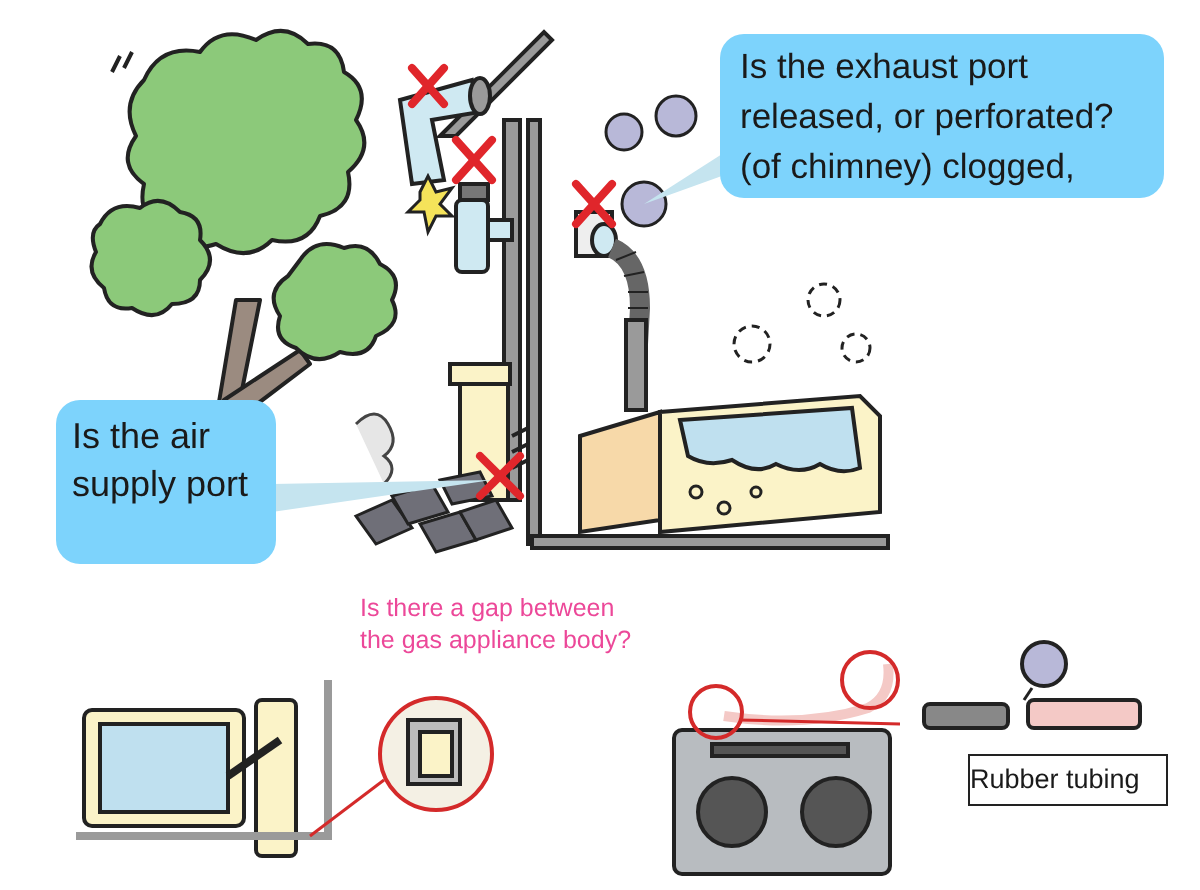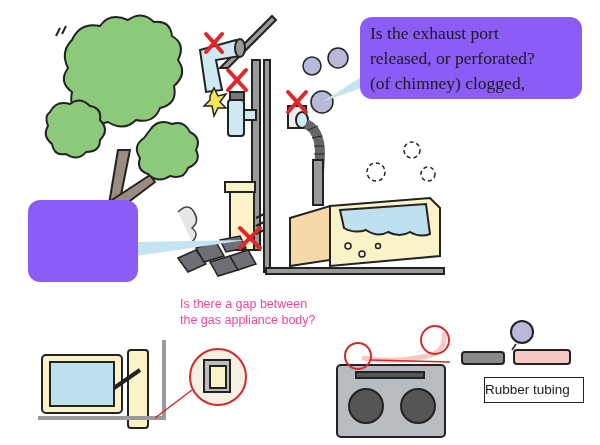--- a/index.html
+++ b/index.html
@@ -1,23 +1,23 @@
 <!DOCTYPE html>
 <html><head>
 <meta charset="utf-8">
 <style>
   html, body { margin: 0; padding: 0; background: #ffffff; }
   body { width: 600px; height: 445px; position: relative; overflow: hidden; font-family: "DejaVu Sans", sans-serif; }
   #scene { position: absolute; left: 0; top: 0; width: 600px; height: 445px; }
   .bubble {
     position: absolute;
-    background: #8b5cf6;
+    background: #7dd3fc;
     border-radius: 12px;
     color: #1a1a1a;
-    font-family: Liberation Serif, serif;
+    font-family: Liberation Sans, sans-serif;
   }
   .bubble-exhaust { left: 360px; top: 17px; width: 222px; height: 82px; font-size: 17.5px; line-height: 25px; padding: 4px 0 0 10px; box-sizing: border-box; }
   .bubble-air { left: 28px; top: 200px; width: 110px; height: 82px; font-size: 18px; line-height: 24px; padding: 6px 0 0 8px; box-sizing: border-box; }
   .bubble .line { display: block; white-space: nowrap; }
   .gap-q { position: absolute; left: 180px; top: 296px; font-family: "Liberation Sans", sans-serif; font-size: 12.5px; line-height: 16px; color: #ec4899; }
   .gap-q .line { display: block; white-space: nowrap; }
   .tubing-label { position: absolute; left: 484px; top: 377px; width: 100px; height: 26px; border: 1.5px solid #222; background: #fff; box-sizing: border-box; font-family: "Liberation Sans", sans-serif; font-size: 13.5px; line-height: 23px; color: #1a1a1a; }
 </style>
 </head>
 <body>
@@ -143,20 +143,22 @@
   </g>
 </svg>
 
 <div class="bubble bubble-exhaust">
   <span class="line">Is the exhaust port</span>
   <span class="line">released, or perforated?</span>
   <span class="line">(of chimney) clogged,</span>
 </div>
 
 <div class="bubble bubble-air">
+  <span class="line">Is the air</span>
+  <span class="line">supply port</span>
 </div>
 
 <div class="gap-q">
   <span class="line">Is there a gap between</span>
   <span class="line">the gas appliance body?</span>
 </div>
 
 <div class="tubing-label">Rubber tubing</div>
 
 </body></html>

